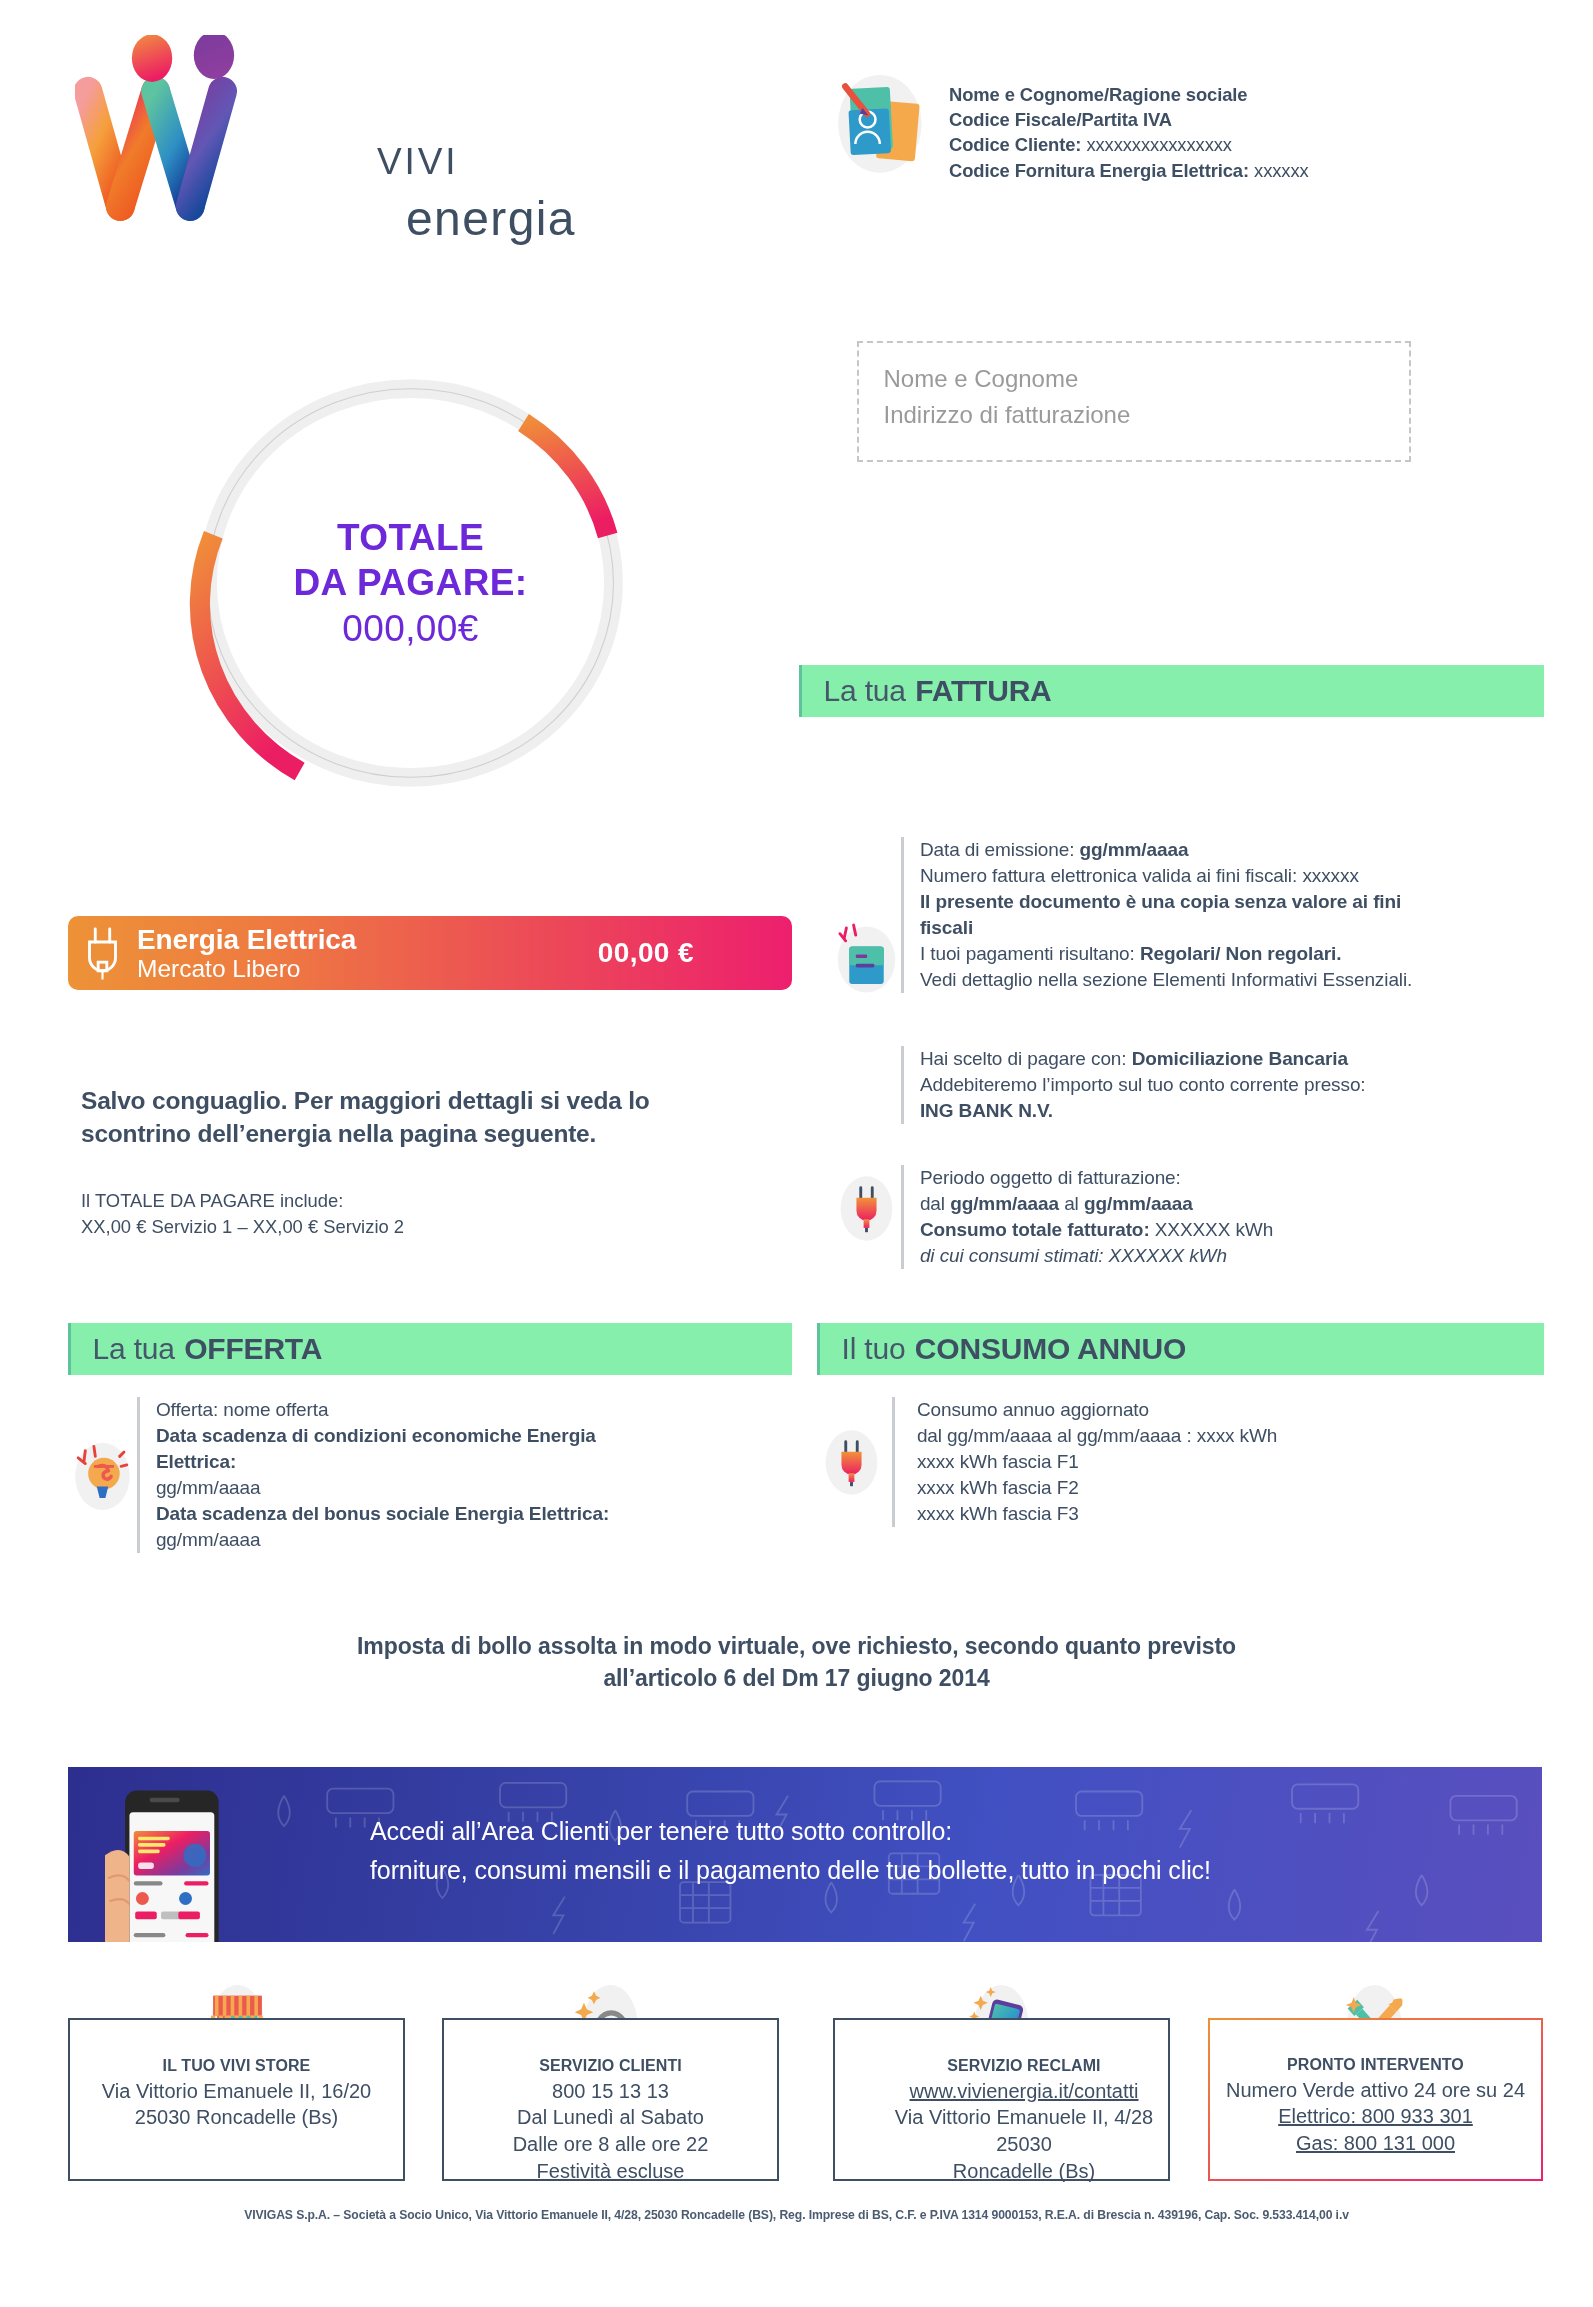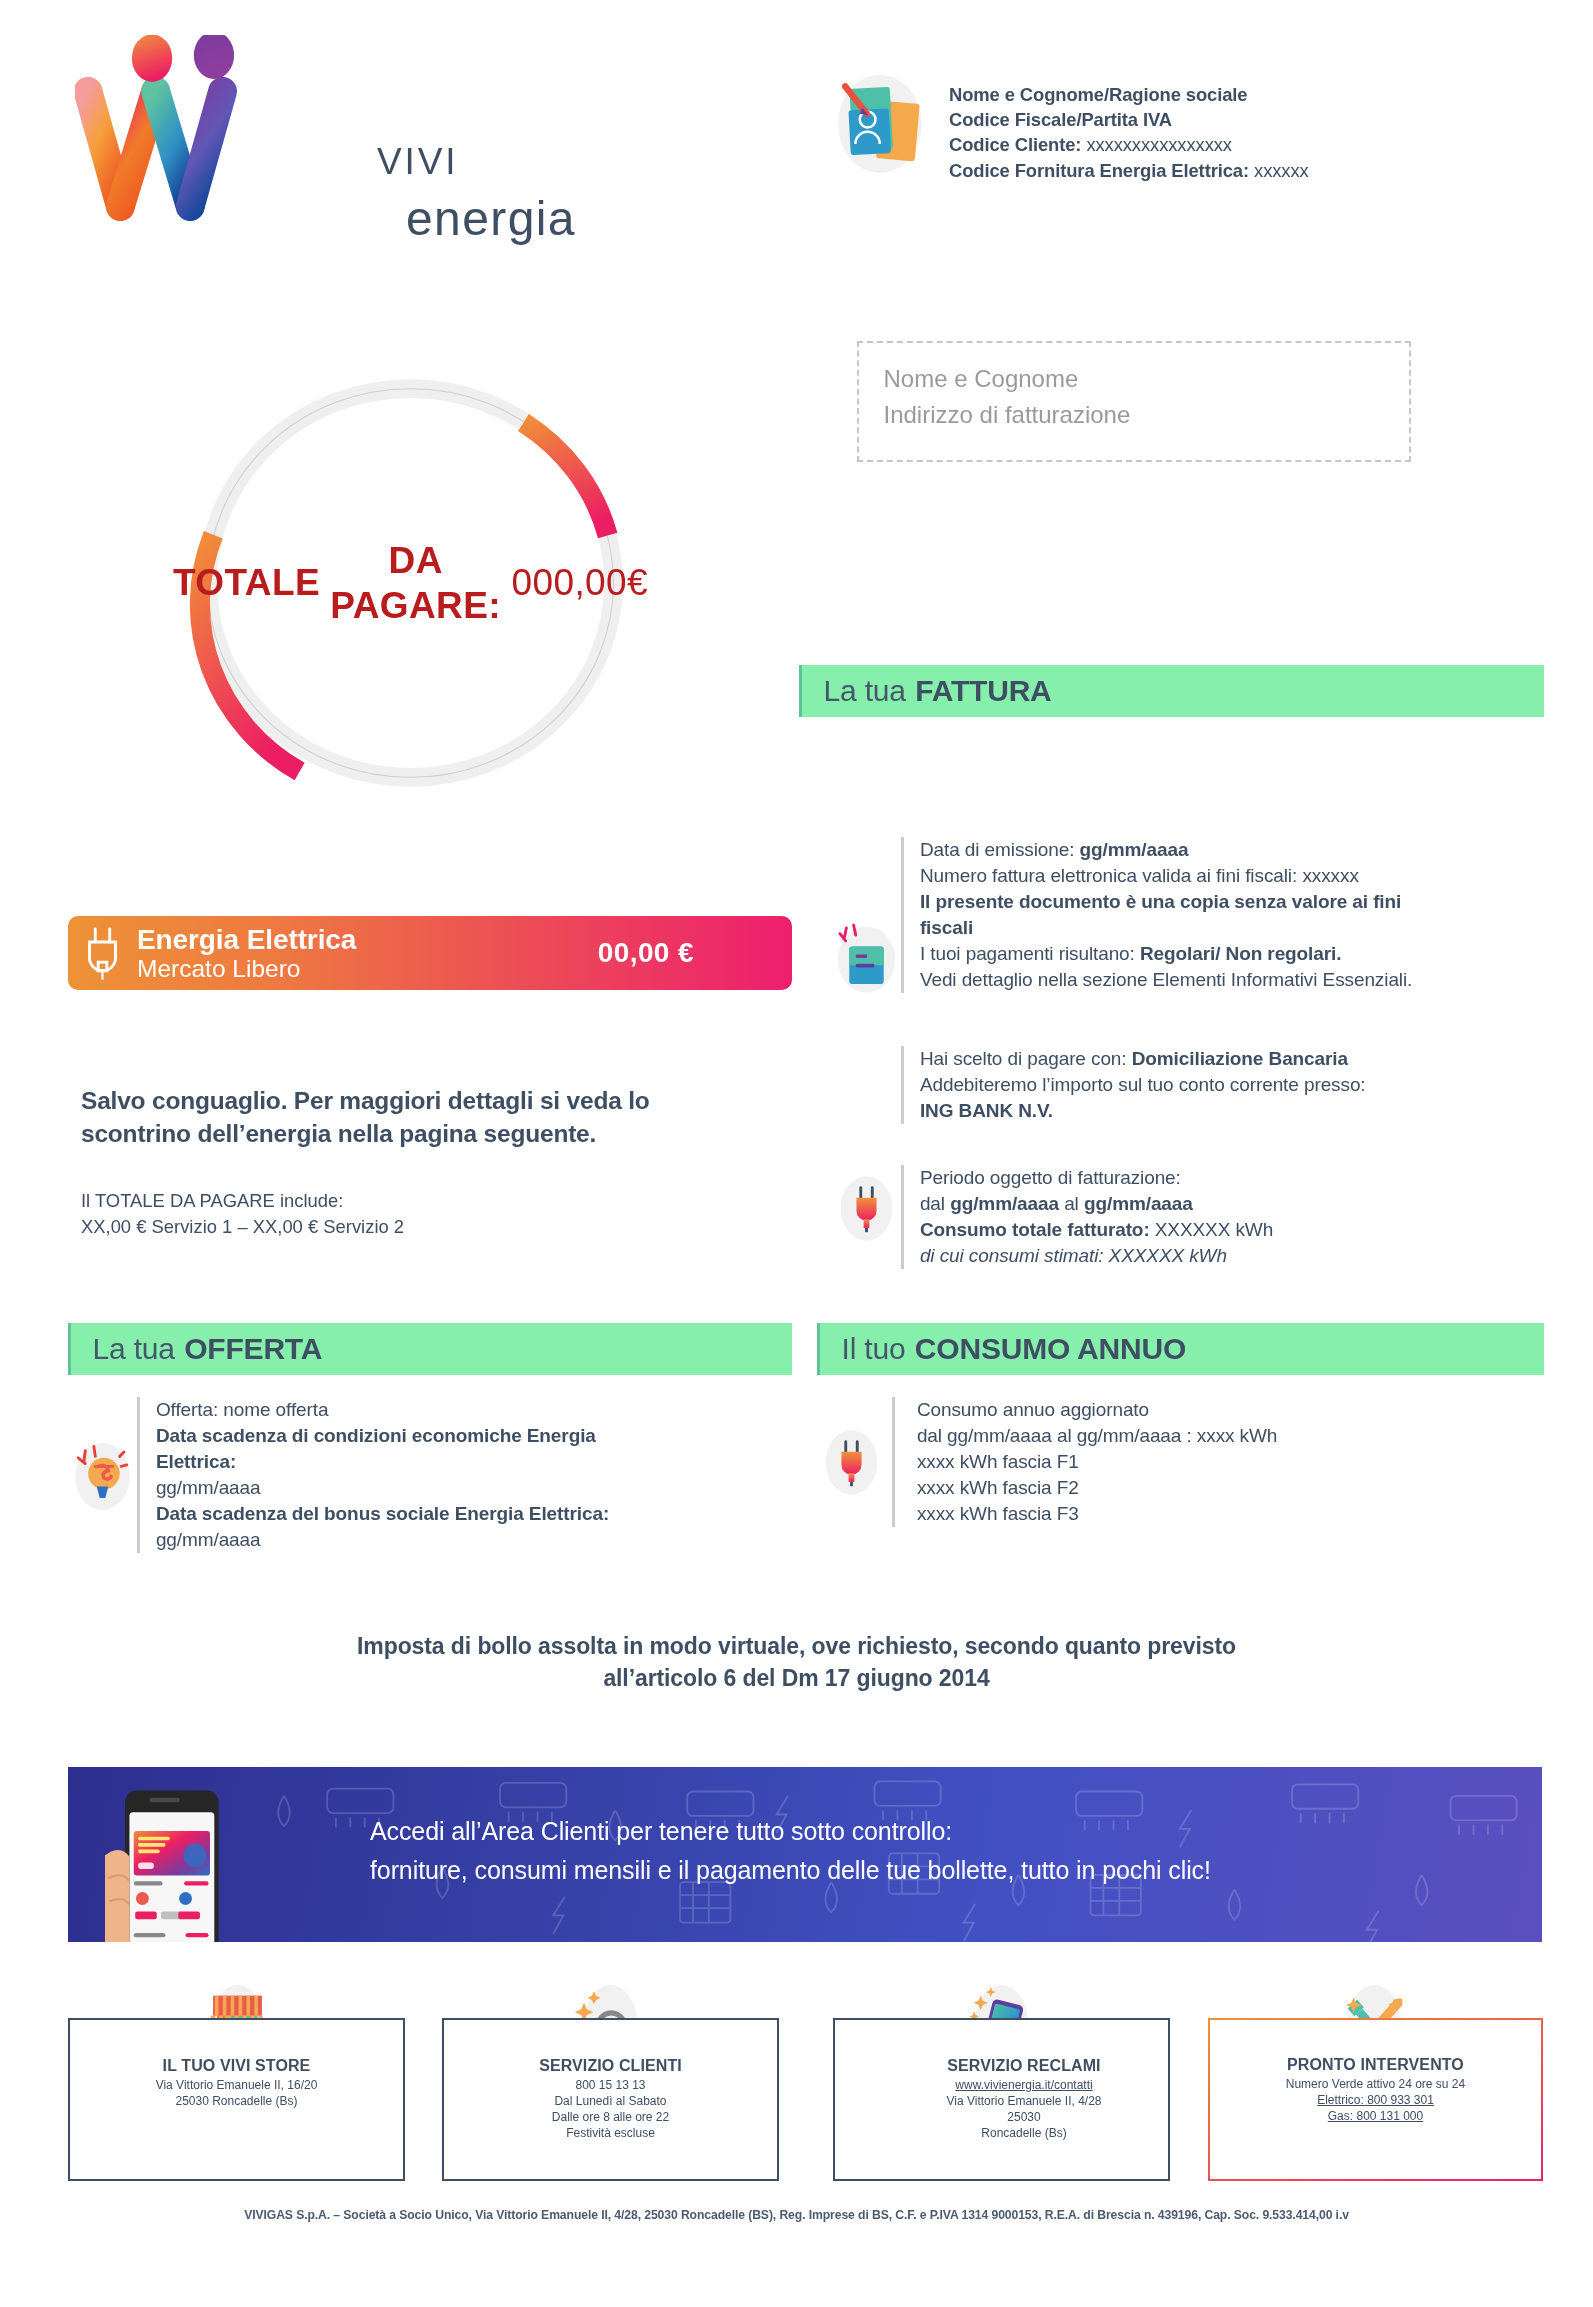--- a/index.html
+++ b/index.html
@@ -42,23 +42,23 @@
     position: absolute; left: 24.5px; font-size: 24px; color: #9a9a9a; font-weight: 300;
     white-space: nowrap;
   }
   .addr-box .l1 { top: 21.6px; }
   .addr-box .l2 { top: 58px; }
 
   
   .donut { position: absolute; left: 173px; top: 356px; width: 475px; height: 454px; }
   .donut-text {
     position: absolute; left: 0; top: 0; width: 475px; height: 454px;
-    display: flex; flex-direction: row; align-items: center; justify-content: center;
+    display: flex; flex-direction: column; align-items: center; justify-content: center;
     font-size: 37px; font-weight: bold; line-height: 1.22; letter-spacing: 0.4px;
-    color: #b91c1c; text-align: center;
+    color: #6d28d9; text-align: right;
   }
   .donut-amt { font-weight: 400; }
 
   
   .sec-bar {
     position: absolute; background: #86efac; height: 52px;
     display: flex; align-items: center; padding-left: 21.6px;
     border-left: 3.6px solid #5ec39a;
   }
   .sec-bar span { font-size: 30px; letter-spacing: -0.2px; }
@@ -146,21 +146,21 @@
 
   
   .cbox {
     position: absolute; top: 2018px; height: 163px;
     border: 2.2px solid #3e4e63; background: #fff;
     text-align: center; padding-top: 37px;
   }
   .cbox .title {
     font-size: 16px; font-weight: bold; letter-spacing: 0.1px; margin-bottom: 2.9px;
   }
-  .cbox .line { font-size: 12px; font-weight: 300; line-height: 1.33; }
+  .cbox .line { font-size: 20px; font-weight: 300; line-height: 1.33; }
   .cbox .u { text-decoration: underline; }
   .cbox-1 { left: 68px;  width: 337px; }
   .cbox-2 { left: 442px; width: 337px; }
   .cbox-3 { left: 833px; width: 337px; padding-left: 45px; }
   .cbox-4 {
     left: 1208px; width: 335px; border: none; padding-top: 36px;
     background:
       linear-gradient(#fff,#fff) padding-box,
       linear-gradient(160deg, #ED9237 0%, #EC5A4E 50%, #ED1F6E 100%) border-box;
     border: 2.9px solid transparent;

